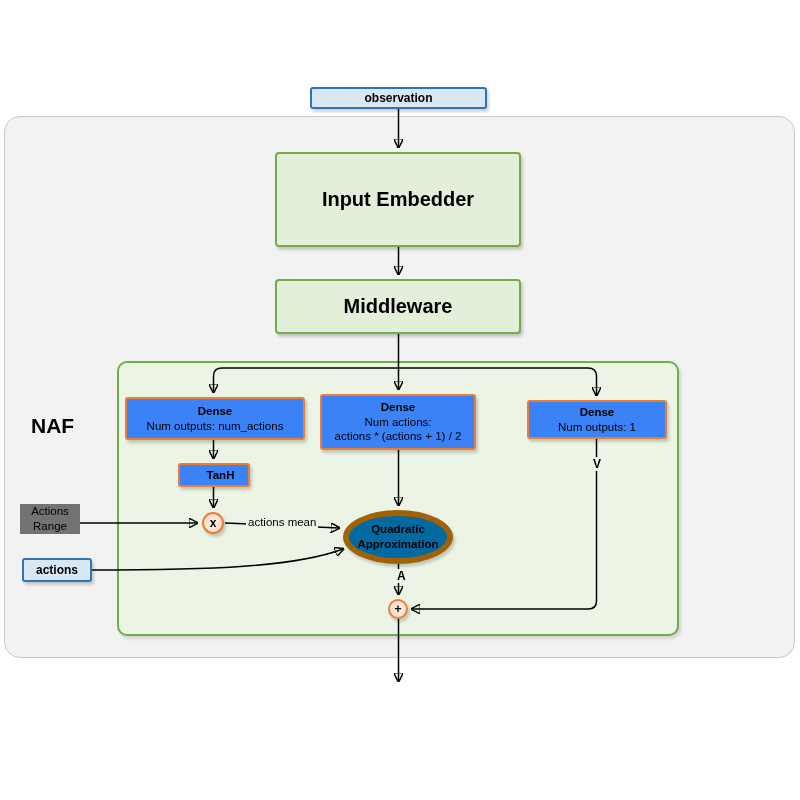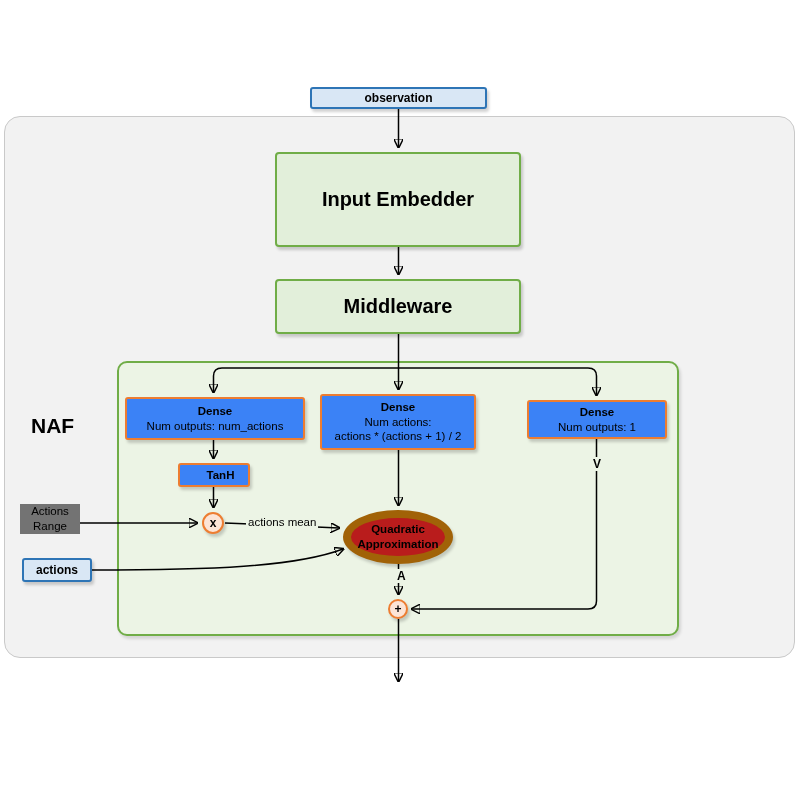--- a/index.html
+++ b/index.html
@@ -24,21 +24,21 @@
     display: flex; align-items: center; justify-content: center;
     text-align: center; box-shadow: 2px 3px 3px rgba(0,0,0,0.18);
   }
   .green-box { background: #E2EFDA; border: 2px solid #70AD47; border-radius: 4px;
     font-size: 20px; font-weight: bold; }
   .blue-box { background: #D9E7F5; border: 2px solid #2E75B6; border-radius: 3px;
     font-size: 12px; font-weight: bold; }
   .orange-box { background: #3b82f6; border: 2px solid #ED7D31; border-radius: 3px;
     font-size: 11.5px; line-height: 1.3; flex-direction: column; }
   .orange-box .t { font-weight: bold; }
-  .ellipse { background: #b91c1c; border: 8px solid #a16207; border-radius: 50%;
+  .ellipse { background: #0369a1; border: 6px solid #a16207; border-radius: 50%;
     font-size: 11.5px; font-weight: bold; line-height: 1.3; flex-direction: column; }
   .op-circle { background: #FCE4D6; border: 2px solid #ED7D31; border-radius: 50%;
     font-size: 12px; font-weight: bold; }
 
   .naf-title {
     position: absolute; left: 31px; top: 410px; width: 90px; z-index: 4;
     font-size: 21px; font-weight: bold; line-height: 31px; text-align: left;
   }
   .label { position: absolute; z-index: 5; font-size: 11.5px; }
   .label.masked { background: #ECF4E5; padding: 0 2px; }

